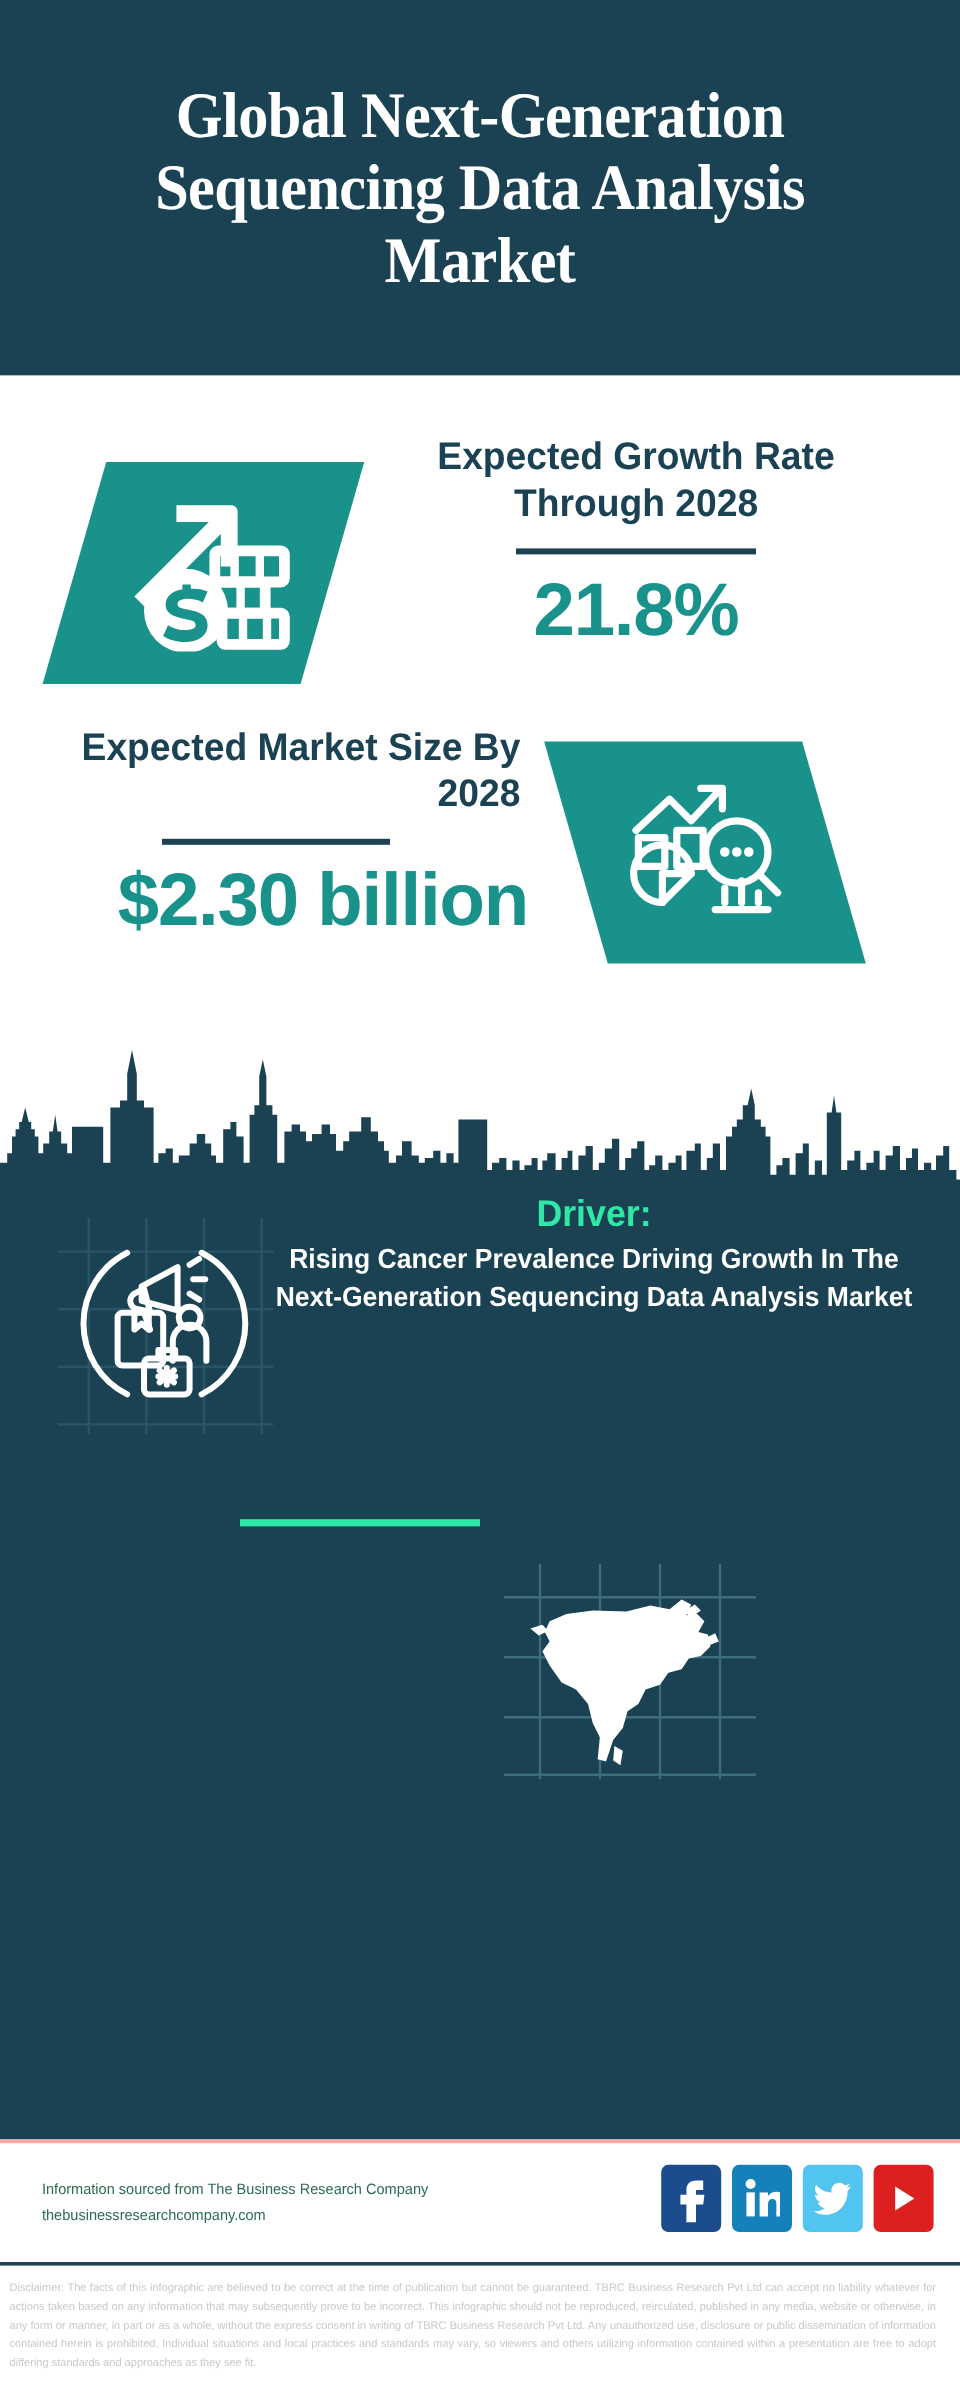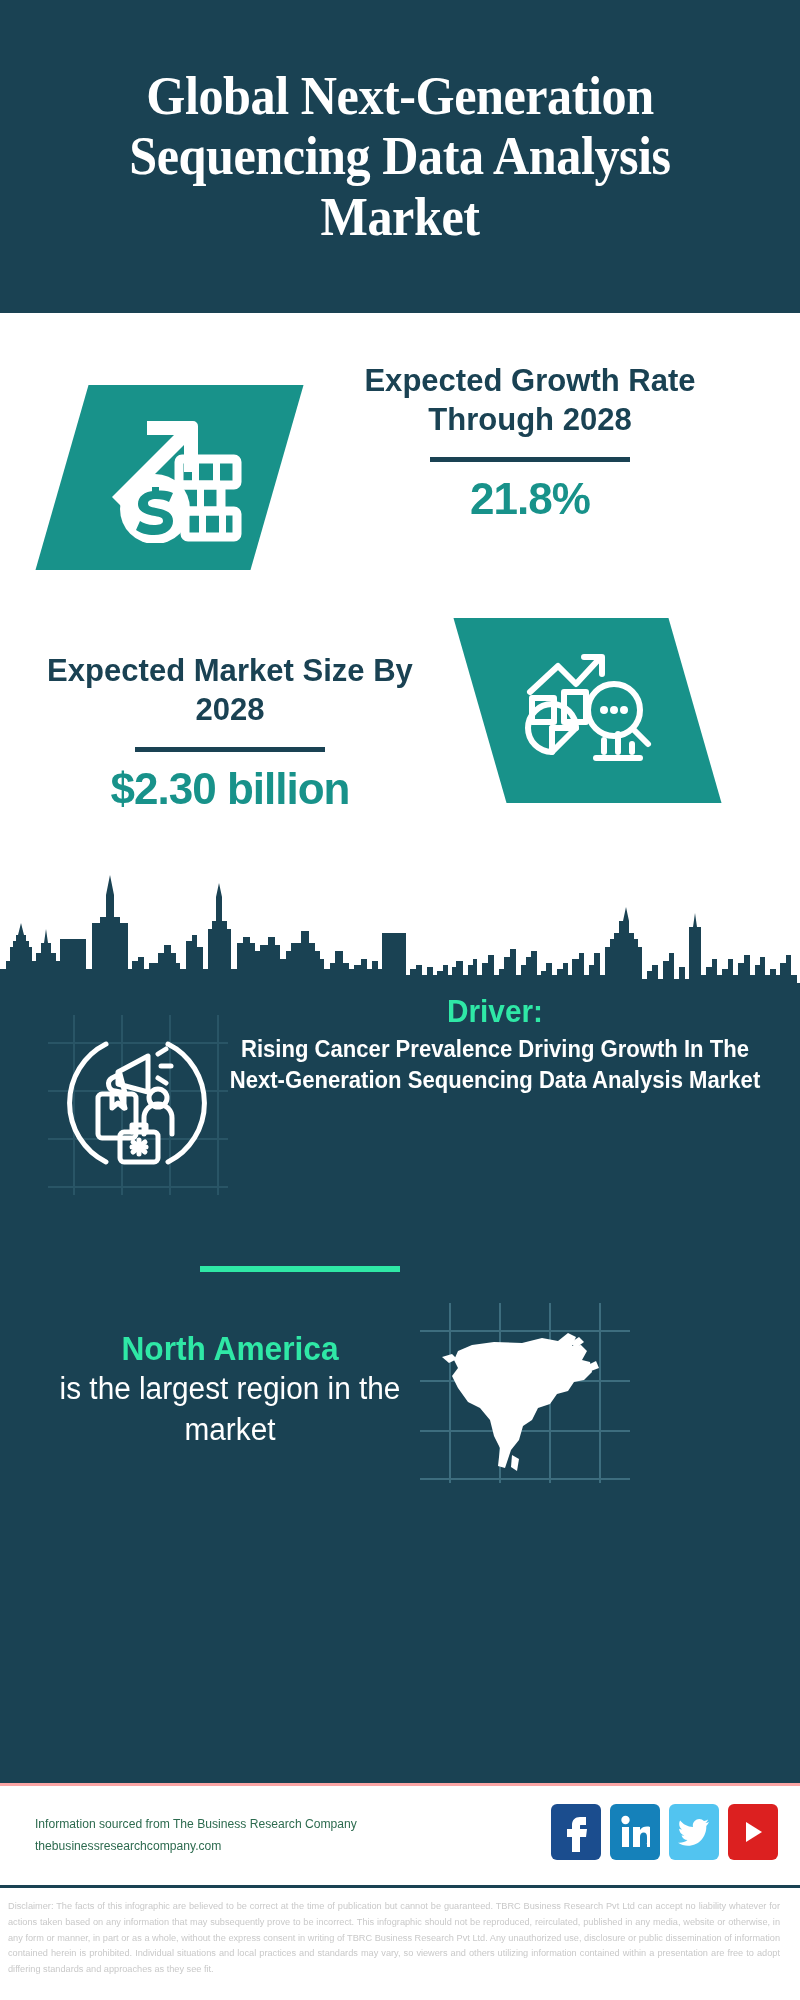--- a/index.html
+++ b/index.html
@@ -80,38 +80,37 @@
     line-height:1.22;
     transform:scaleX(0.97);
   }
   .rule{
     width:200px; height:5px;
     background:#1a4253;
     margin:18px auto 14px auto;
   }
   .big{
     color:#18928a;
-    font-size:44px;
+    font-size:62px;
     font-weight:bold;
     line-height:1.05;
     letter-spacing:-1px;
   }
 
   
   .row2{
     position:absolute;
     left:0; top:275px;
     width:800px; height:330px;
   }
   .r2text{
     position:absolute;
     left:20px; top:15px;
     width:420px;
-    text-align:center;
-    margin-top:48px;
+    text-align:right;
   }
   .r2text .rule{background:#1a4253;width:190px;}
   .para-right{
     position:absolute;
     left:480px; top:30px;
     width:215px; height:185px;
     background:#18928a;
     transform:skewX(16deg);
   }
   .para-right .ic{
@@ -383,24 +382,20 @@
       </g>
     </svg>
 
     <div class="driverblock">
       <div class="driver-label">Driver:</div>
       <div class="driver-text">Rising Cancer Prevalence Driving Growth In The Next-Generation Sequencing Data Analysis Market</div>
     </div>
 
     <div class="divider"></div>
 
-    <div class="regionblock">
-      <div class="region-name">North America</div>
-      <div class="region-sub">is the largest region in the market</div>
-    </div>
 
     <div class="mapwrap">
       <svg viewBox="0 0 210 180" width="210" height="180">
         <g stroke="#3d6d7e" stroke-width="2" fill="none">
           <line x1="0" y1="28" x2="210" y2="28"></line>
           <line x1="0" y1="78" x2="210" y2="78"></line>
           <line x1="0" y1="128" x2="210" y2="128"></line>
           <line x1="0" y1="176" x2="210" y2="176"></line>
           <line x1="30" y1="0" x2="30" y2="180"></line>
           <line x1="80" y1="0" x2="80" y2="180"></line>

